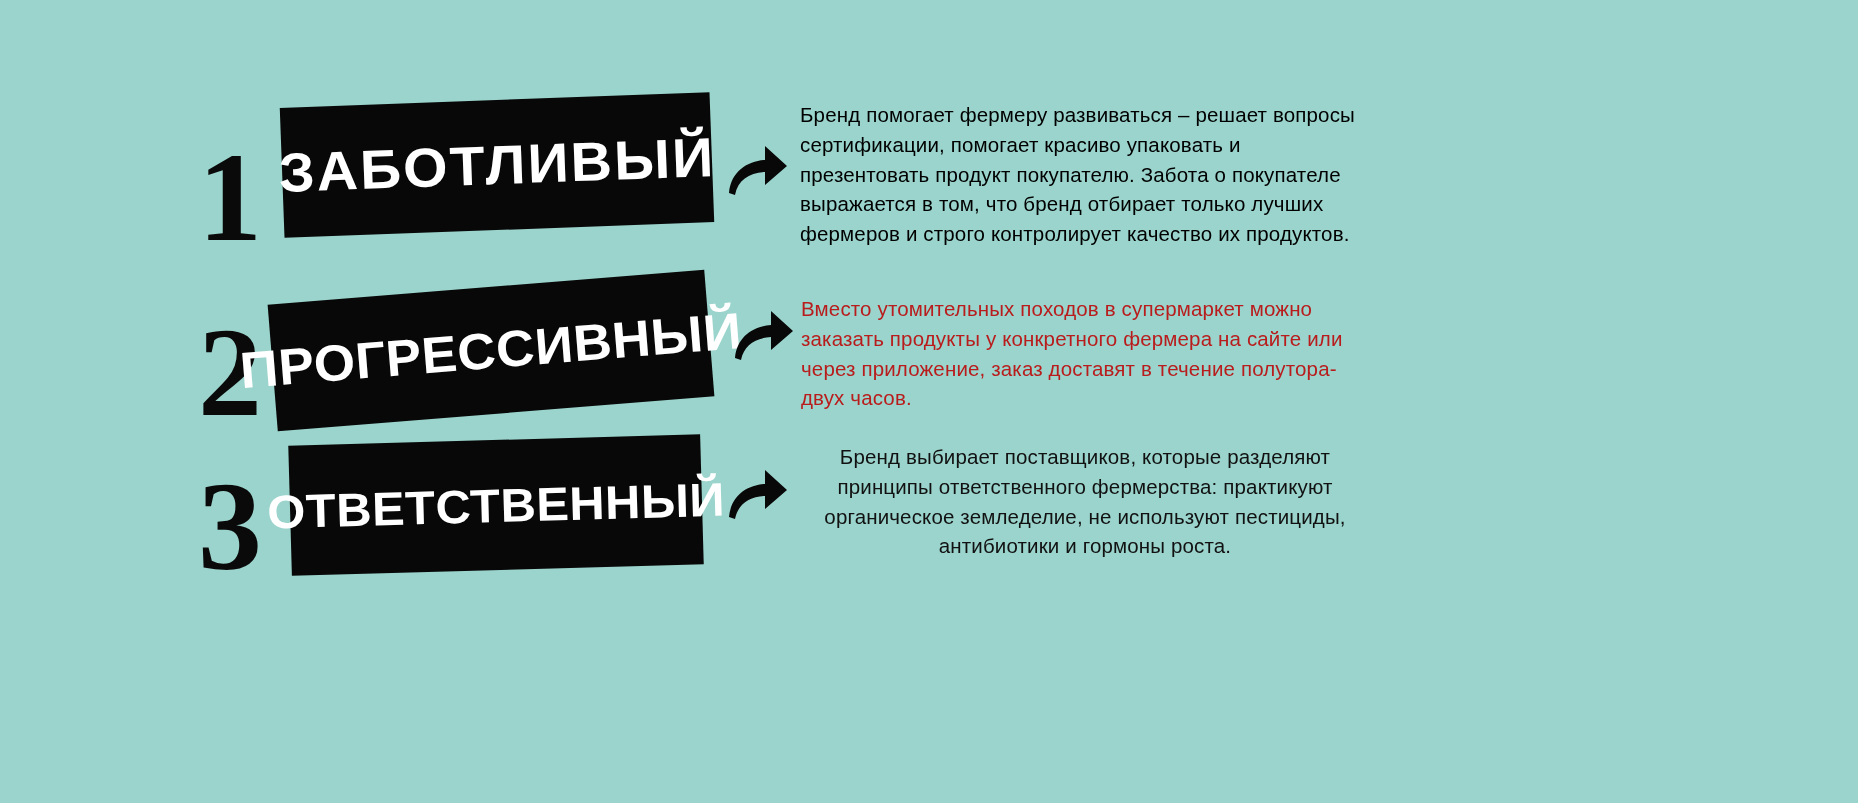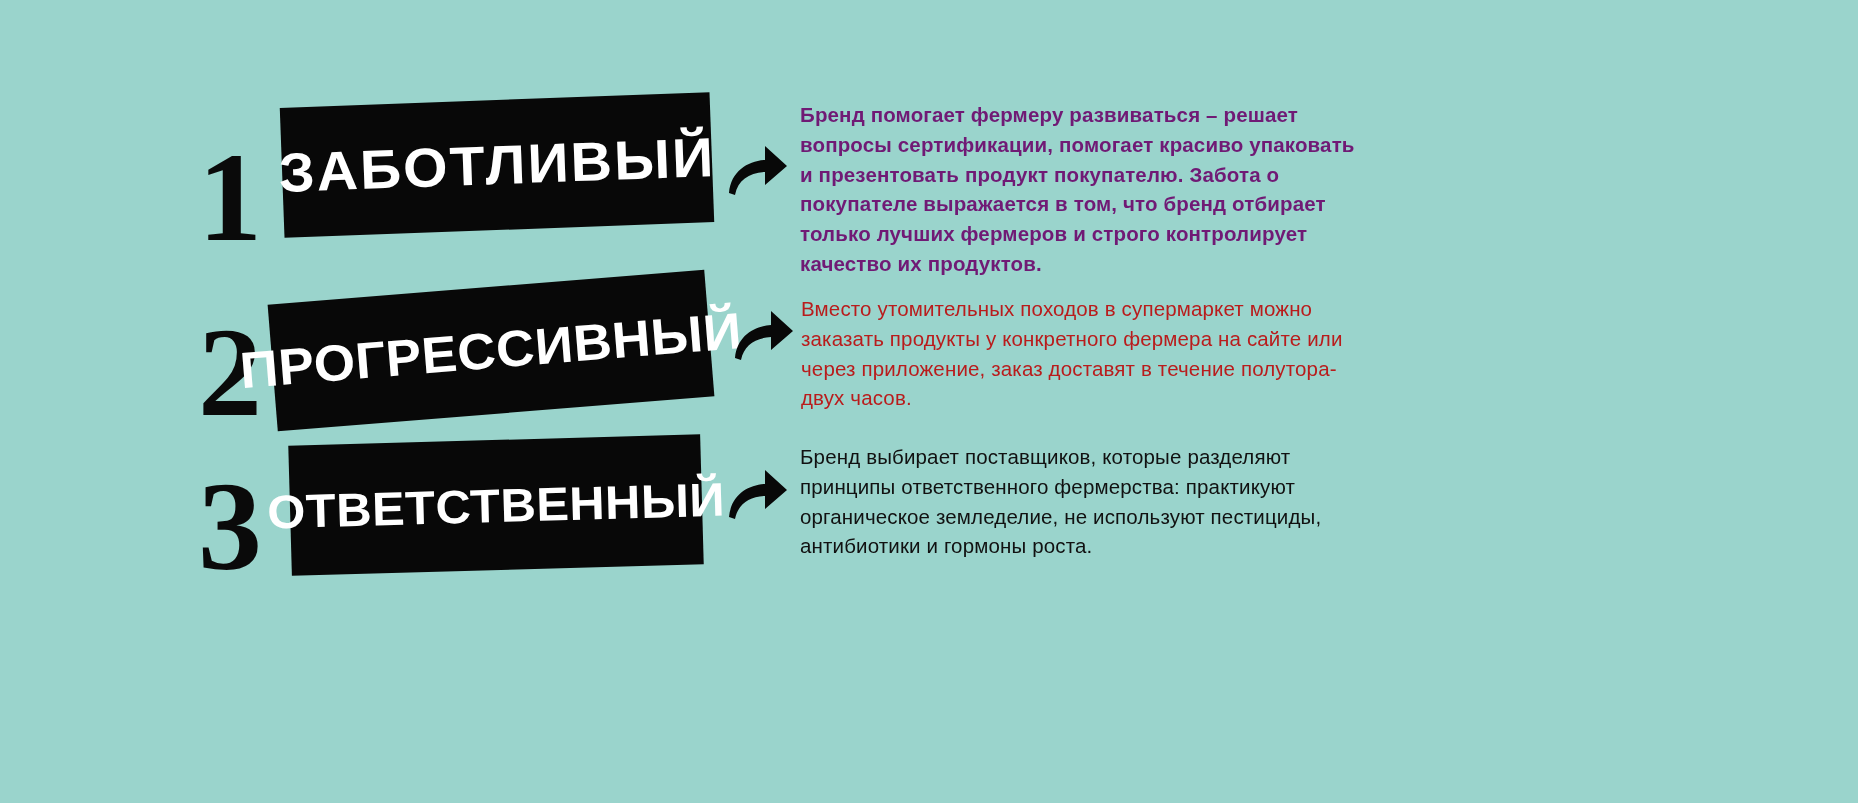--- a/index.html
+++ b/index.html
@@ -129,21 +129,21 @@
     <div class="banner" id="banner-1" style="background: rgb(8, 8, 8);">
       <span class="banner-label" style="color: rgb(255, 255, 255);">ЗАБОТЛИВЫЙ</span>
     </div>
 
     <div class="arrow" id="arrow-1">
       <svg width="62" height="52" viewBox="0 0 62 52" xmlns="http://www.w3.org/2000/svg">
         <path d="M2 49 C4 27, 21 17, 38 16 L38 2 L60 22 L38 41 L38 28 C22 29, 11 36, 8 51 Z" fill="#080808"></path>
       </svg>
     </div>
 
-    <div class="para" id="para-1" style="color: #701a75; font-weight: bold;">Бренд помогает фермеру развиваться – решает вопросы сертификации, помогает красиво упаковать и презентовать продукт покупателю. Забота о покупателе выражается в том, что бренд отбирает только лучших фермеров и строго контролирует качество их продуктов.</div>
+    <div class="para" id="para-1" style="color: #000000;">Бренд помогает фермеру развиваться – решает вопросы сертификации, помогает красиво упаковать и презентовать продукт покупателю. Забота о покупателе выражается в том, что бренд отбирает только лучших фермеров и строго контролирует качество их продуктов.</div>
   </div>
 
   <div class="row" id="row-2">
     <div class="numeral" id="num-2" style="color: rgb(10, 10, 10);">2</div>
 
     <div class="banner" id="banner-2" style="background: rgb(8, 8, 8);">
       <span class="banner-label" style="color: rgb(255, 255, 255);">ПРОГРЕССИВНЫЙ</span>
     </div>
 
     <div class="arrow" id="arrow-2">
@@ -161,16 +161,16 @@
     <div class="banner" id="banner-3" style="background: rgb(8, 8, 8);">
       <span class="banner-label" style="color: rgb(255, 255, 255);">ОТВЕТСТВЕННЫЙ</span>
     </div>
 
     <div class="arrow" id="arrow-3">
       <svg width="62" height="52" viewBox="0 0 62 52" xmlns="http://www.w3.org/2000/svg">
         <path d="M2 49 C4 27, 21 17, 38 16 L38 2 L60 22 L38 41 L38 28 C22 29, 11 36, 8 51 Z" fill="#080808"></path>
       </svg>
     </div>
 
-    <div class="para" id="para-3" style="color: rgb(17, 17, 17);">Бренд выбирает поставщиков, которые разделяют принципы ответственного фермерства: практикуют органическое земледелие, не используют пестициды, антибиотики и гормоны роста.</div>
+    <div class="para" id="para-3" style="color: rgb(17, 17, 17); text-align: center;">Бренд выбирает поставщиков, которые разделяют принципы ответственного фермерства: практикуют органическое земледелие, не используют пестициды, антибиотики и гормоны роста.</div>
   </div>
 
 </div>
 
 </body></html>

